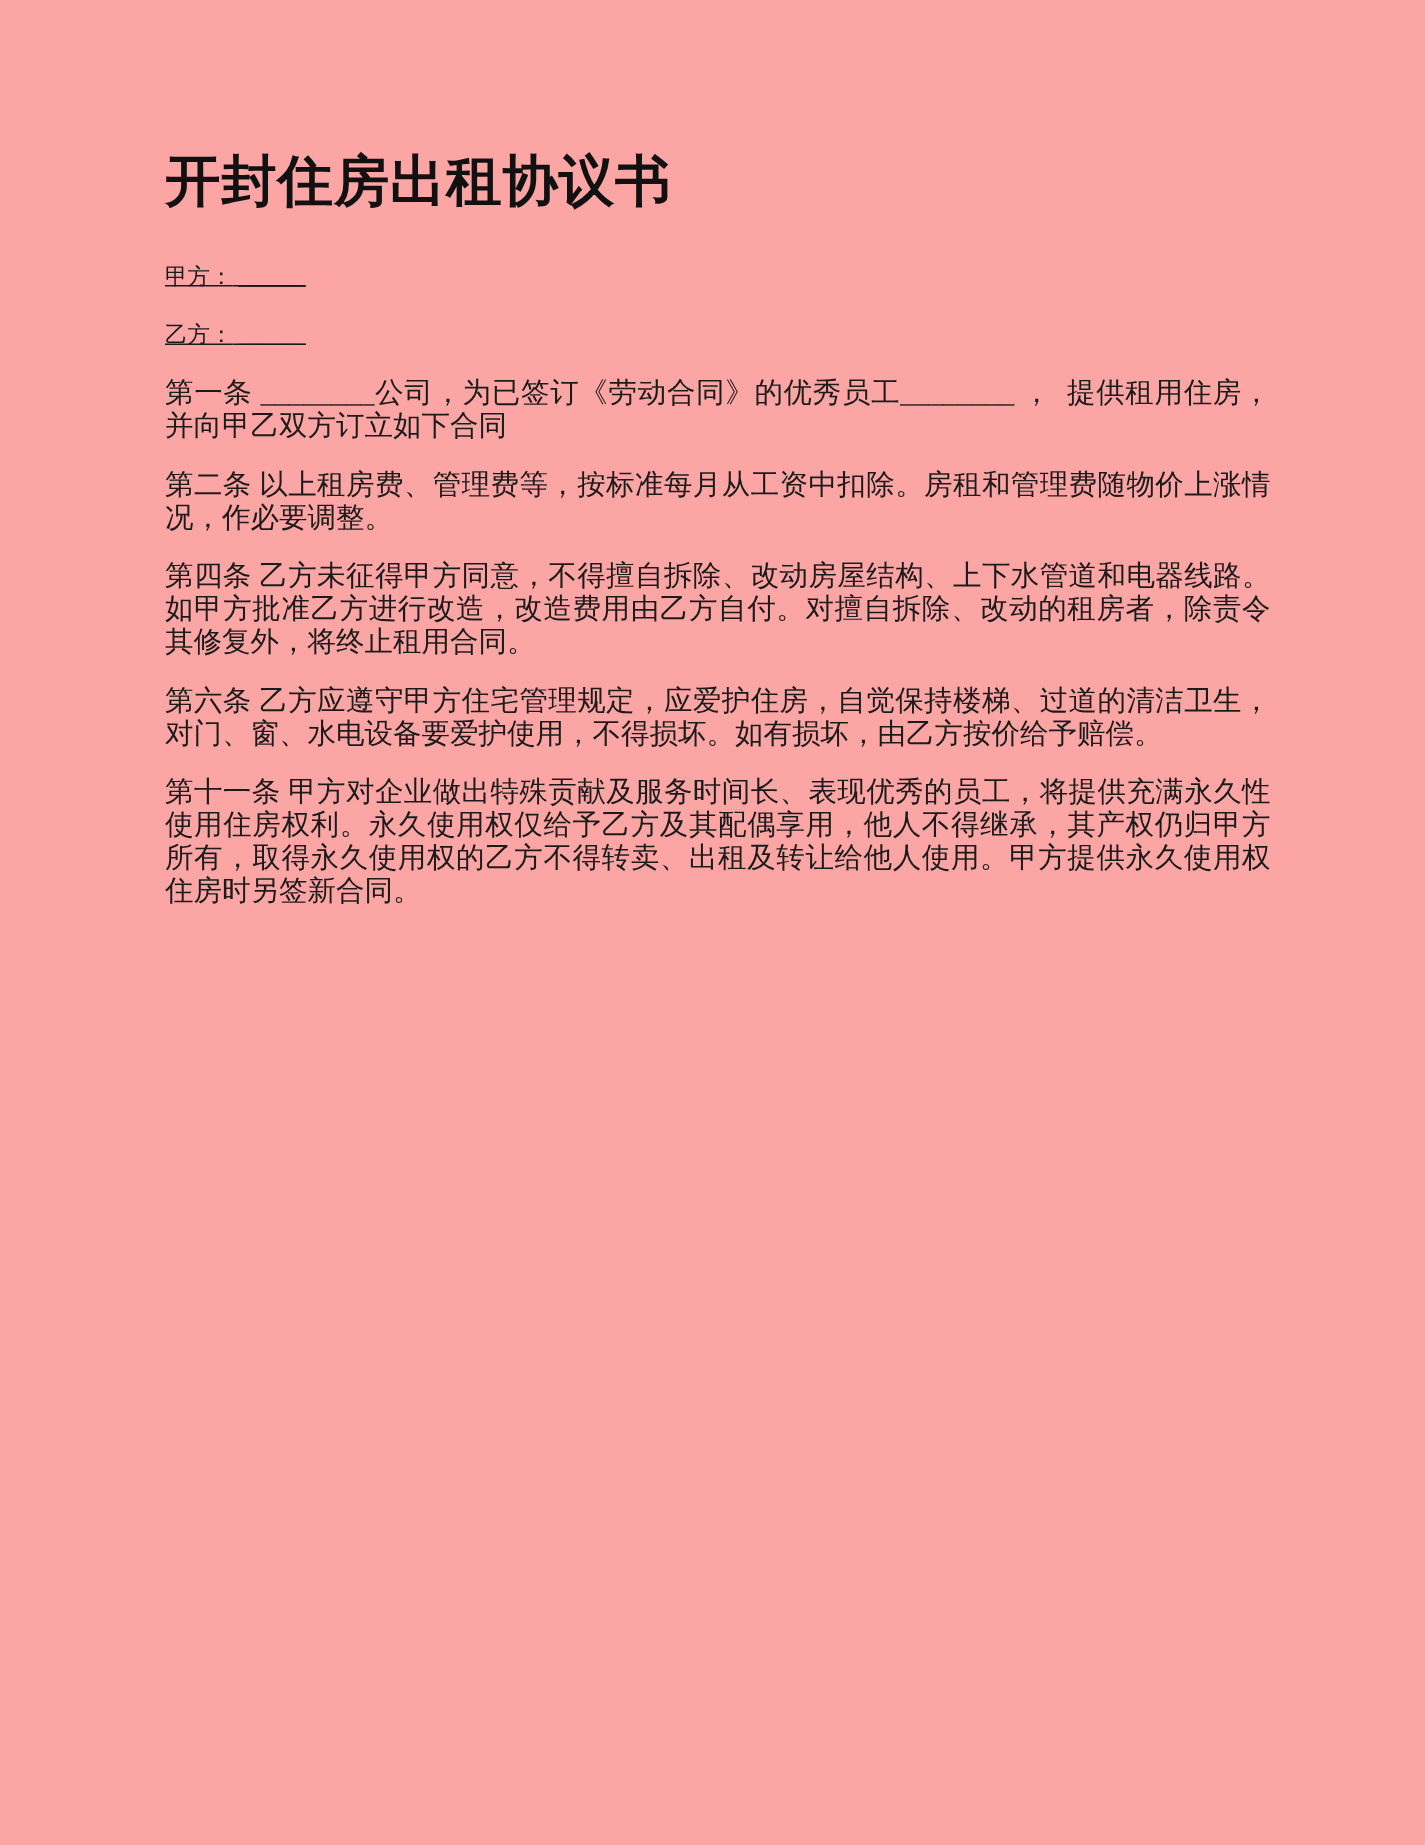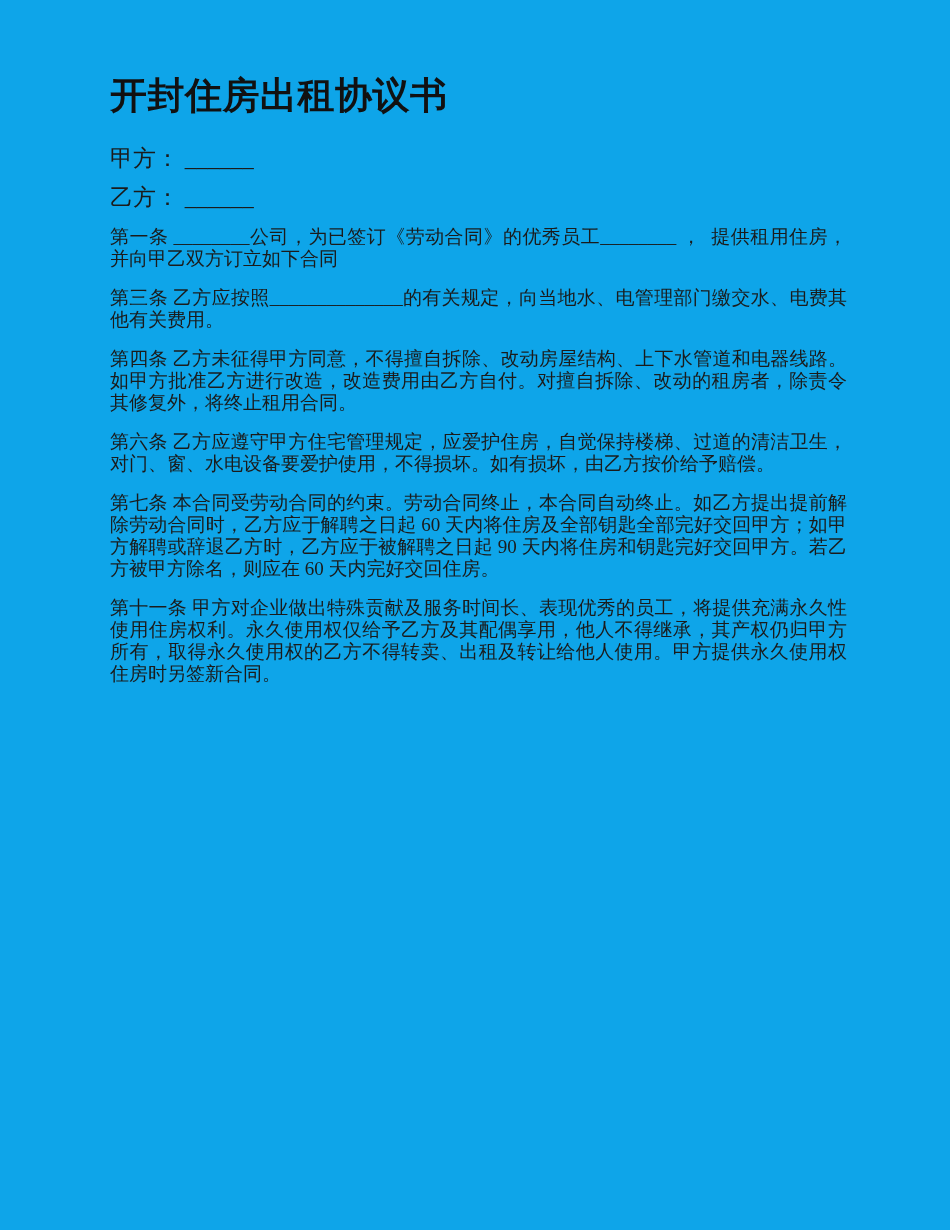--- a/index.html
+++ b/index.html
@@ -11,36 +11,37 @@
       width: 950px;
       height: 1230px;
       font-family: "Liberation Serif", "DejaVu Serif", serif;
       color: #1b1b1b;
       overflow: hidden;
     }
     .page {
       box-sizing: border-box;
       width: 950px;
       height: 1230px;
-      padding: 72px 103px 40px 110px;
-      background: #0ea5e9;
+      padding: 98px 103px 40px 110px;
+      background: #fca5a5;
     }
     .doc-title {
       font-size: 37px;
       font-weight: bold;
       line-height: 48px;
       margin: 0 0 28px 0;
       letter-spacing: 0.5px;
       color: #111111;
     }
     .party-row {
-      font-size: 23px;
+      font-size: 15px;
       line-height: 22px;
       margin: 0 0 17px 0;
       white-space: pre-wrap;
+      text-decoration: underline;
     }
     .clause {
       font-size: 19px;
       line-height: 22px;
       margin: 0 0 17px 0;
       text-align: justify;
     }
     .clause .num {
       white-space: pre-wrap;
     }
@@ -57,28 +58,27 @@
 <div class="page">
 
   <h1 class="doc-title">开封住房出租协议书</h1>
 
   <p class="party-row"><span>甲方：</span> <span class="blank">______</span></p>
 
   <p class="party-row"><span>乙方：</span> <span class="blank">______</span></p>
 
   <p class="clause"><span class="num">第一条</span> <span class="txt">________公司，为已签订《劳动合同》的优秀员工________ ，  提供租用住房，并向甲乙双方订立如下合同</span></p>
 
+  <p class="clause"><span class="num">第二条</span> <span class="txt">以上租房费、管理费等，按标准每月从工资中扣除。房租和管理费随物价上涨情况，作必要调整。</span></p>
 
-  <p class="clause"><span class="num">第三条</span> <span class="txt">乙方应按照______________的有关规定，向当地水、电管理部门缴交水、电费其他有关费用。</span></p>
 
   <p class="clause"><span class="num">第四条</span> <span class="txt">乙方未征得甲方同意，不得擅自拆除、改动房屋结构、上下水管道和电器线路。如甲方批准乙方进行改造，改造费用由乙方自付。对擅自拆除、改动的租房者，除责令其修复外，将终止租用合同。</span></p>
 
 
   <p class="clause"><span class="num">第六条</span> <span class="txt">乙方应遵守甲方住宅管理规定，应爱护住房，自觉保持楼梯、过道的清洁卫生，对门、窗、水电设备要爱护使用，不得损坏。如有损坏，由乙方按价给予赔偿。</span></p>
 
-  <p class="clause"><span class="num">第七条</span> <span class="txt">本合同受劳动合同的约束。劳动合同终止，本合同自动终止。如乙方提出提前解除劳动合同时，乙方应于解聘之日起 60 天内将住房及全部钥匙全部完好交回甲方；如甲方解聘或辞退乙方时，乙方应于被解聘之日起 90 天内将住房和钥匙完好交回甲方。若乙方被甲方除名，则应在 60 天内完好交回住房。</span></p>
 
 
 
 
   <p class="clause"><span class="num">第十一条</span> <span class="txt">甲方对企业做出特殊贡献及服务时间长、表现优秀的员工，将提供充满永久性使用住房权利。永久使用权仅给予乙方及其配偶享用，他人不得继承，其产权仍归甲方所有，取得永久使用权的乙方不得转卖、出租及转让给他人使用。甲方提供永久使用权住房时另签新合同。</span></p>
 
 </div>
 
 </body></html>

